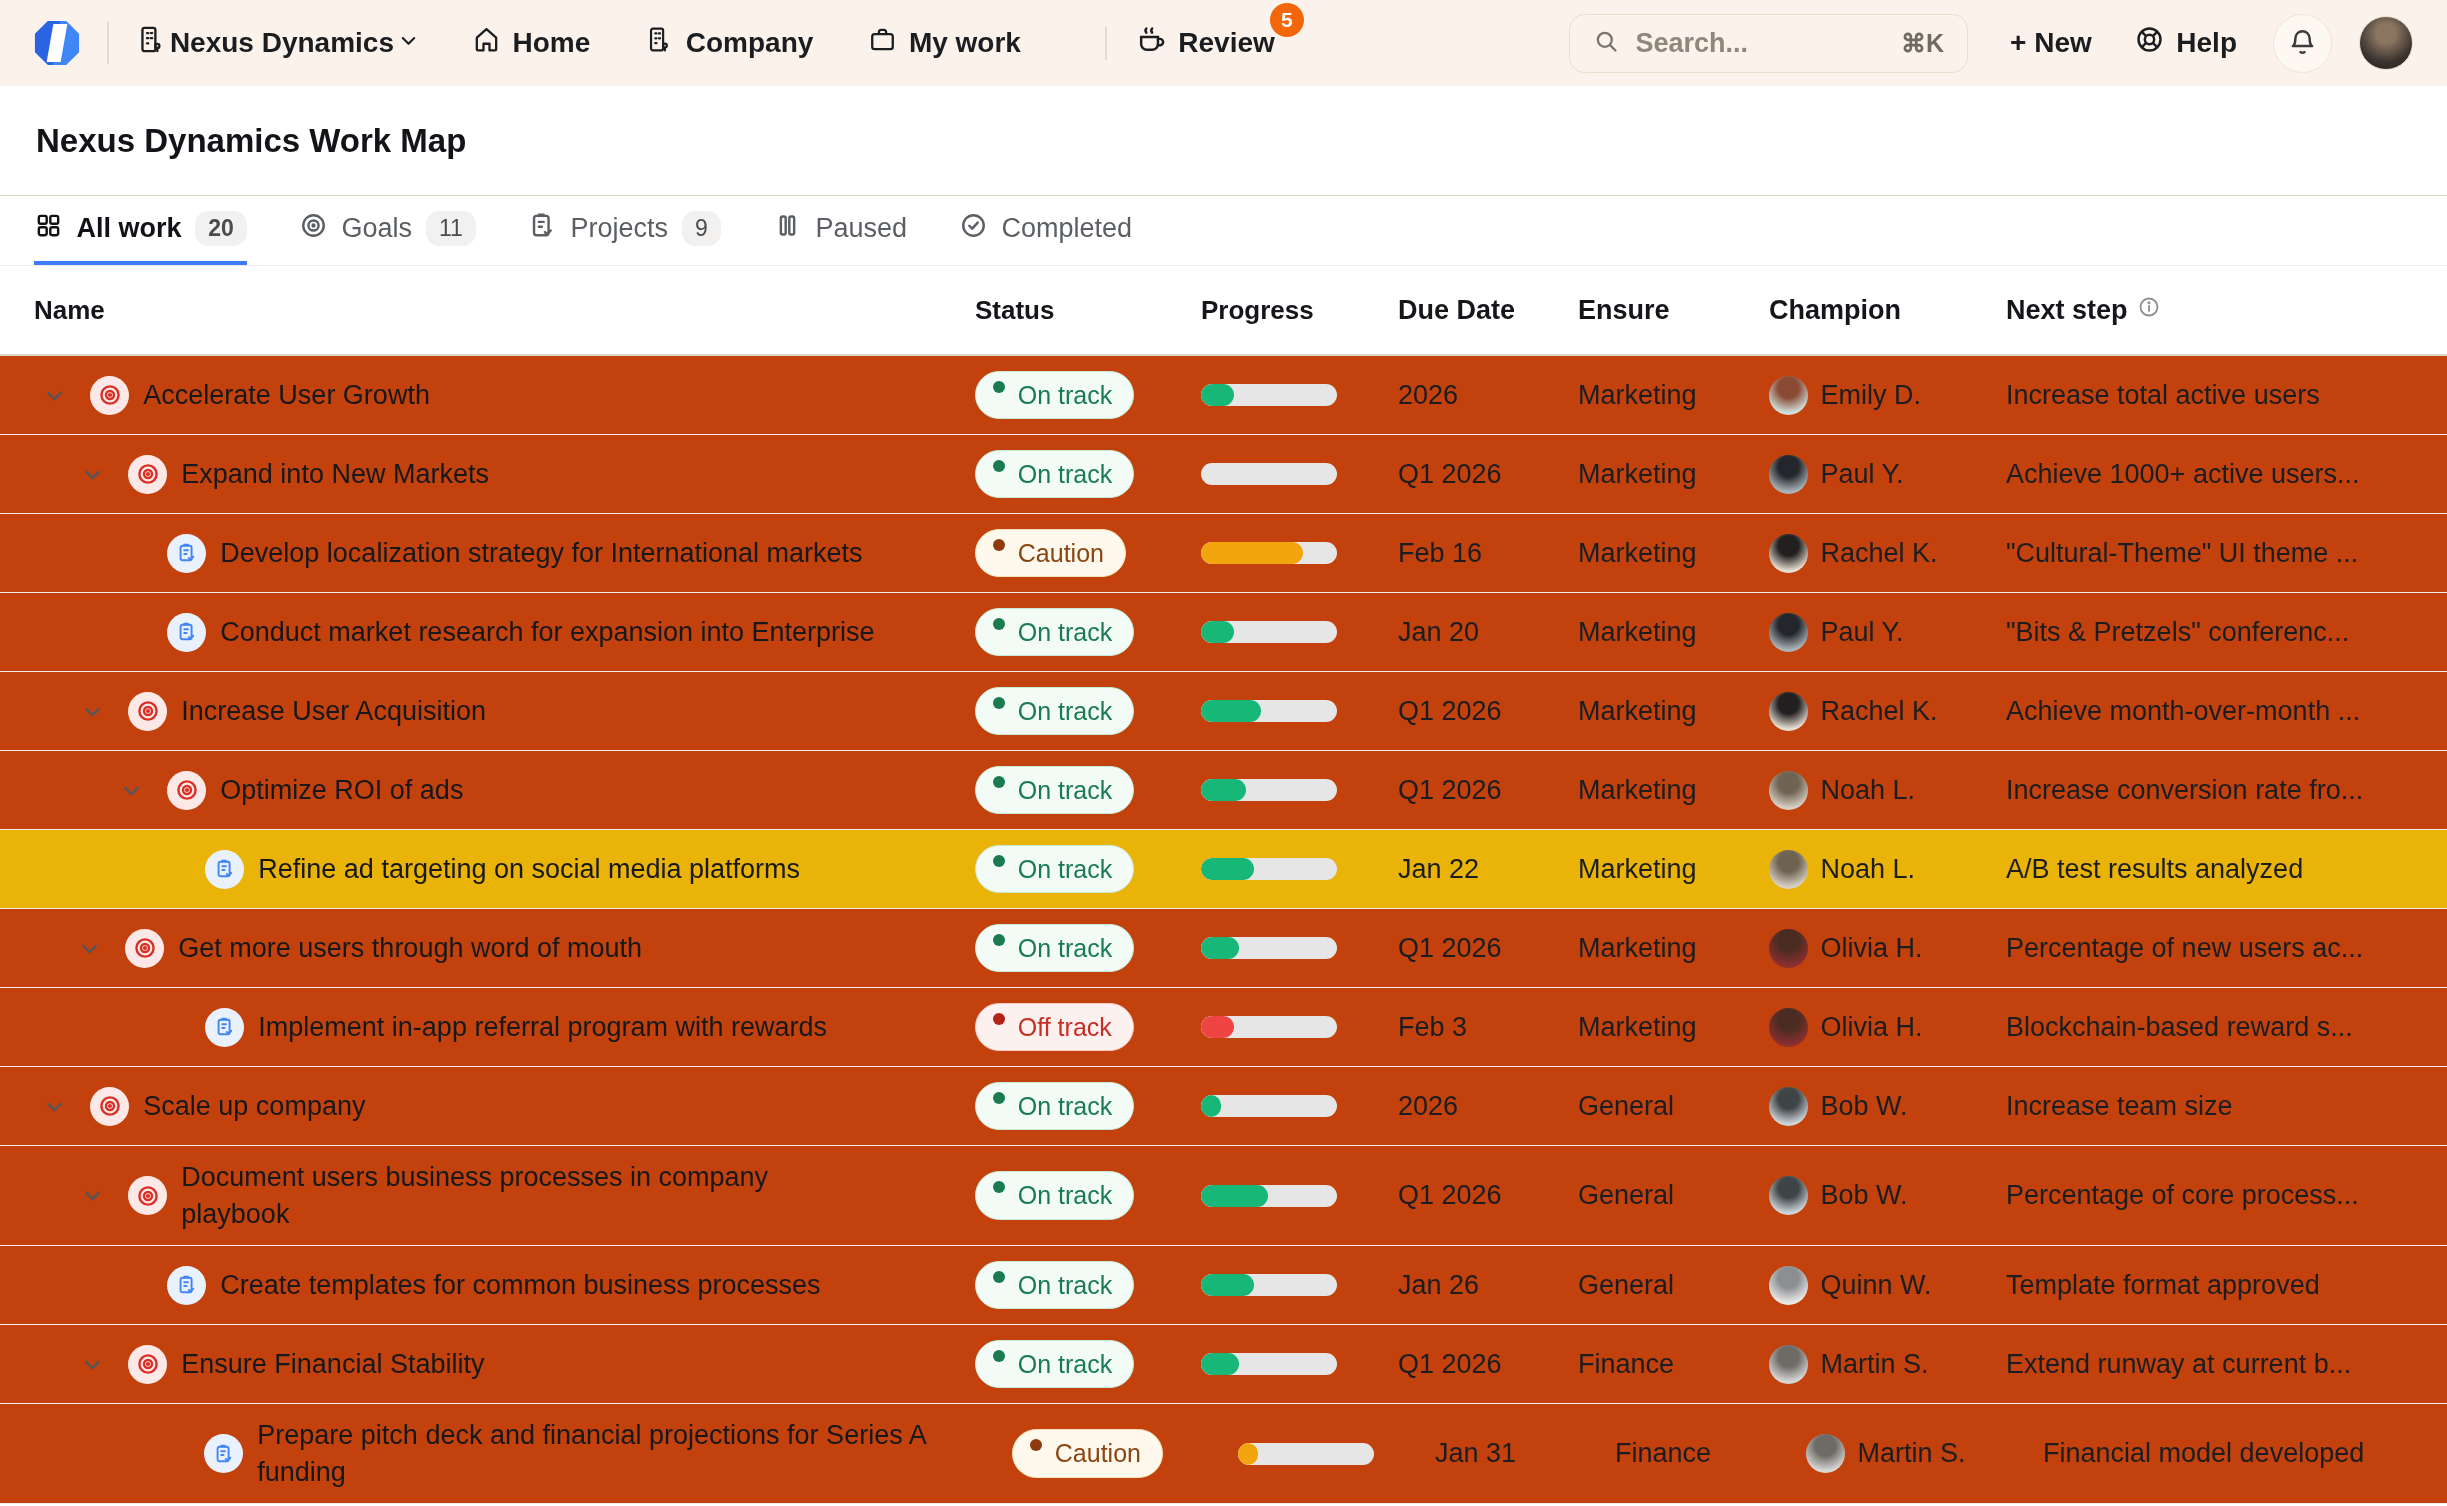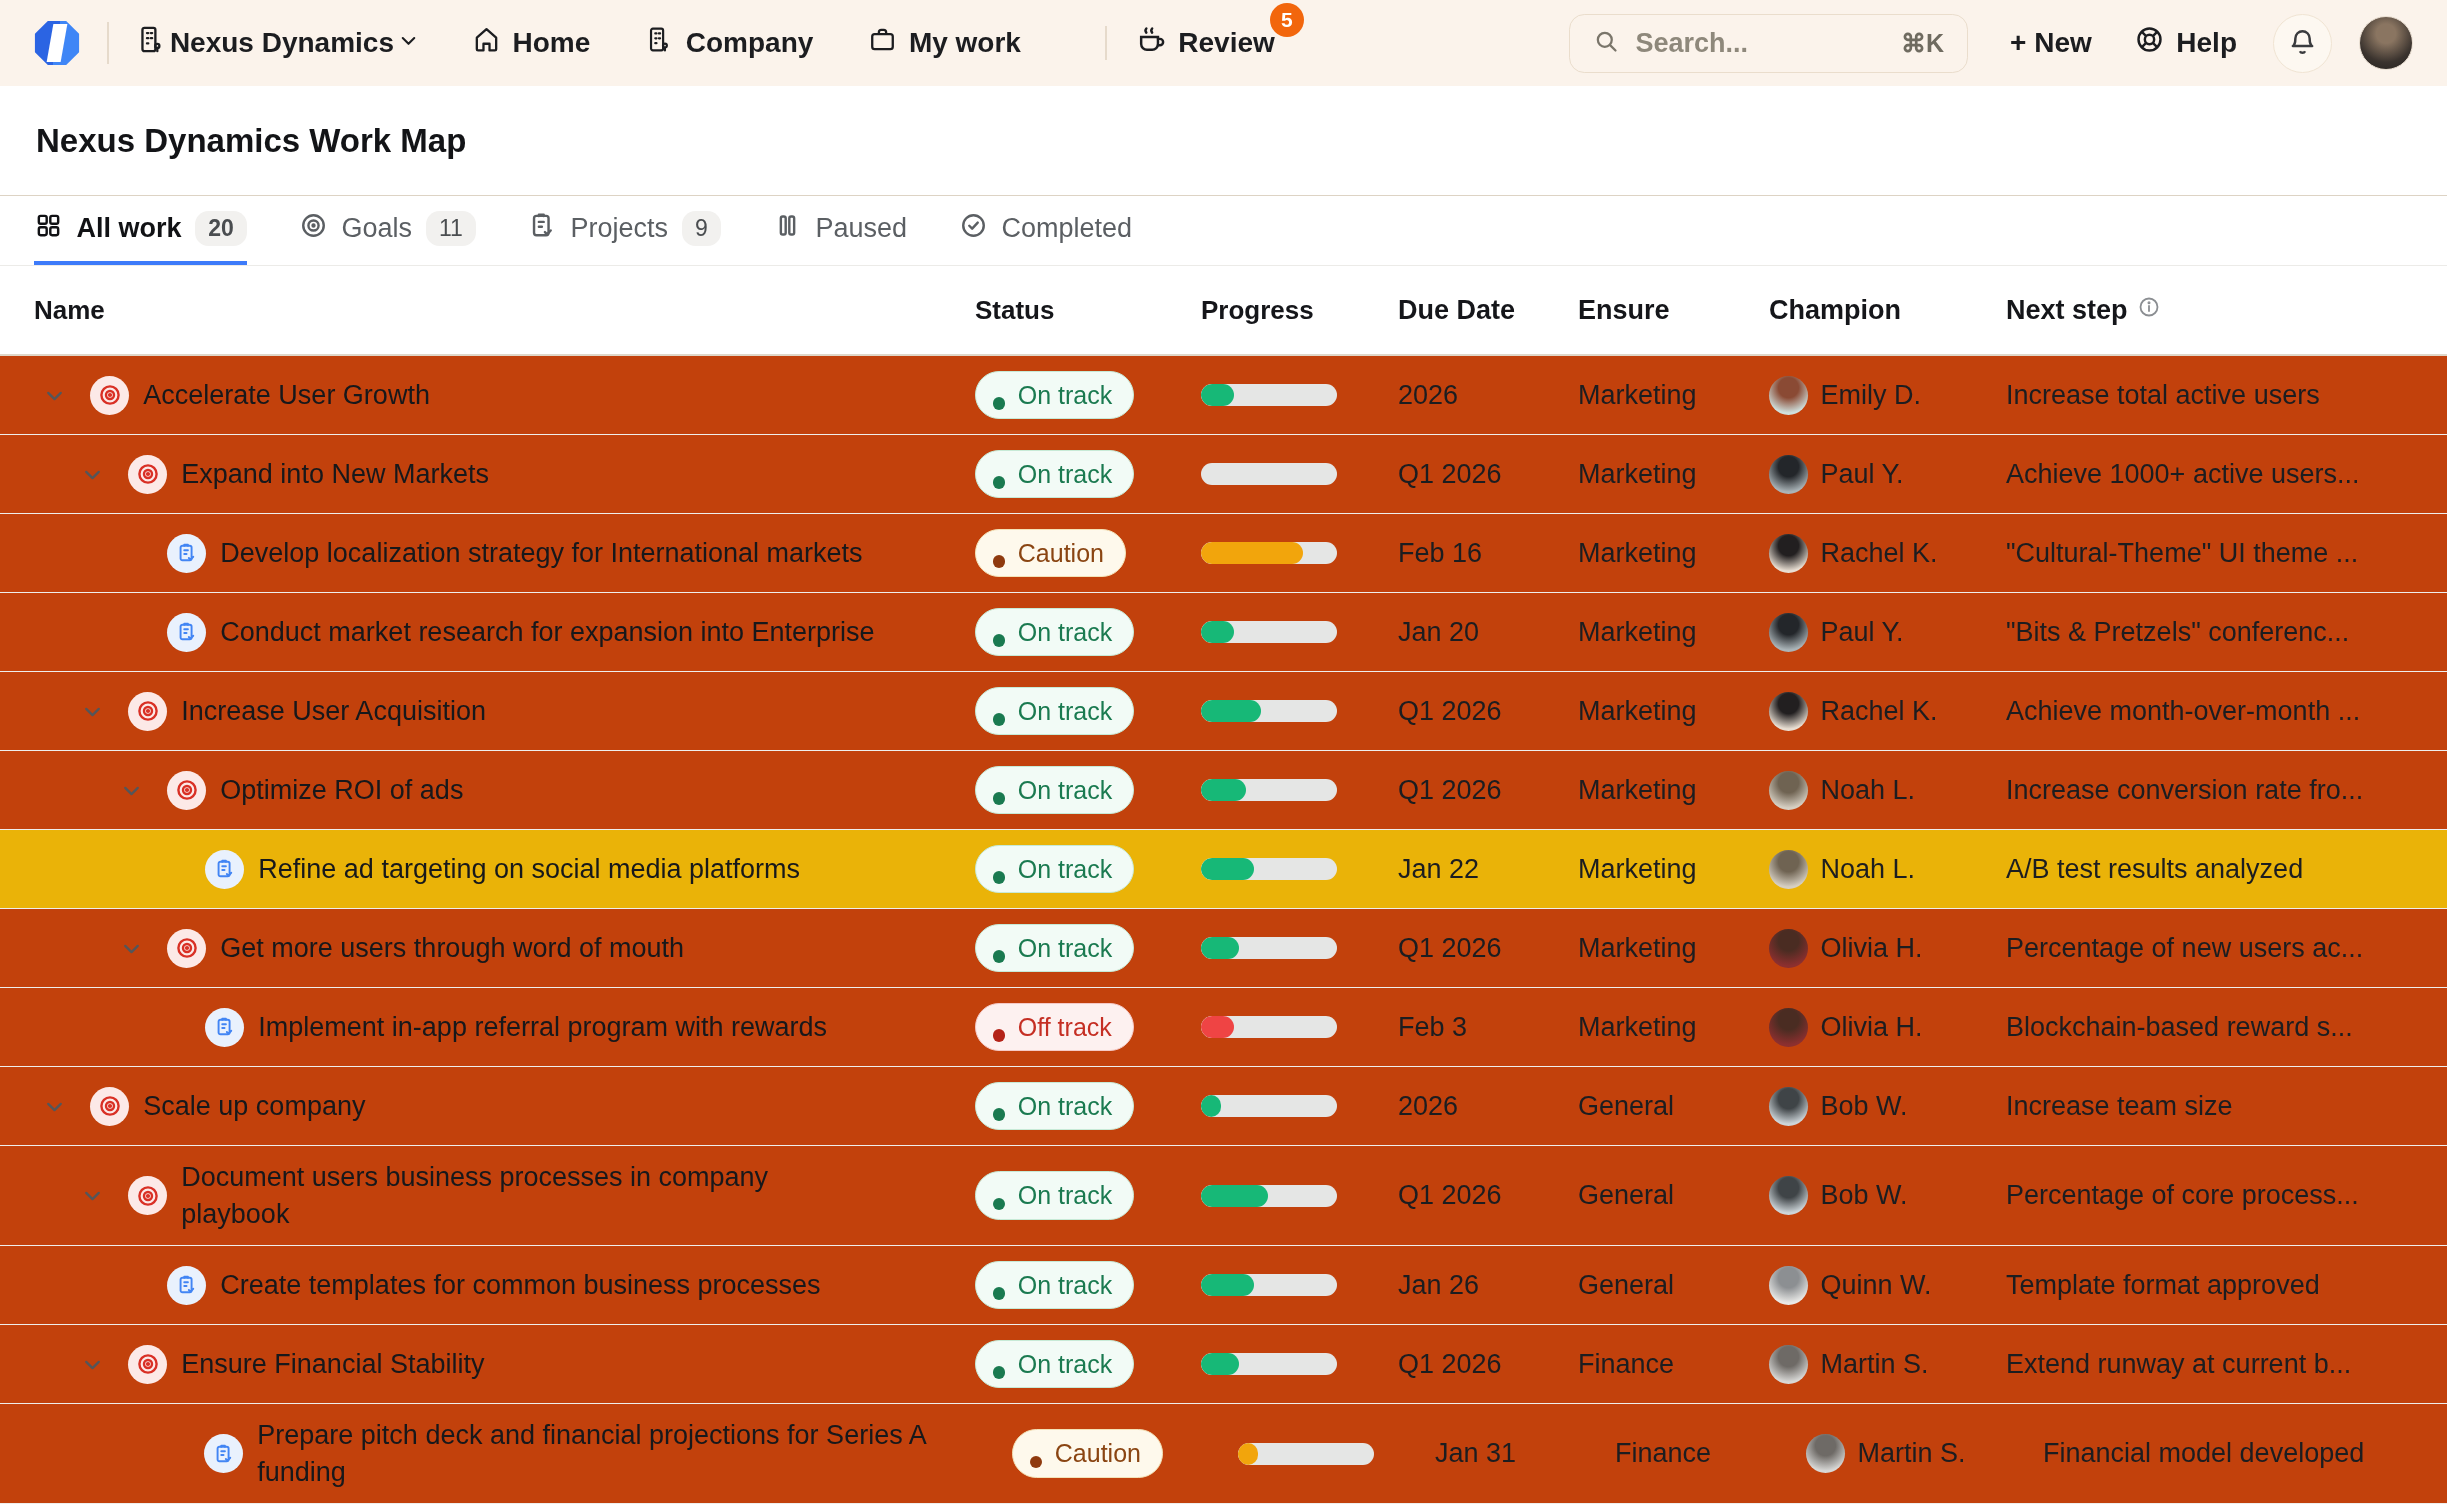--- a/index.html
+++ b/index.html
@@ -71,21 +71,21 @@
   .thead .c-name { padding-left:34px; }
   .thead .c-next { display:flex; align-items:center; gap:9.6px; }
 
   .chevslot { flex:0 0 48px; display:flex; align-items:center; }
   .typeicon { flex:0 0 39px; width:39px; height:39px; border-radius:50%; margin-right:14.3px;
               display:flex; align-items:center; justify-content:center; }
   .typeicon.goal { background:#FCE9E7; }
   .typeicon.project { background:#E9F1FD; }
   .rowlabel { font-size:27px; color:#17181B; line-height:1.35; }
 
-  .pill { display:inline-flex; align-items:flex-end; gap:12.4px; border-radius:955px;
+  .pill { display:inline-flex; align-items:flex-start; gap:12.4px; border-radius:955px;
           padding:8.6px 21px 8.6px 17px; font-size:25px; border:1.9px solid; }
   .pill .dot { width:12.4px; height:12.4px; border-radius:50%; }
   .pill.on-track { background:#F2FBF6; border-color:#C7EAD6; color:#1A7A50; }
   .pill.on-track .dot { background:#1A7A50; }
   .pill.caution { background:#FEF9EC; border-color:#F3E3B8; color:#8A4512; }
   .pill.caution .dot { background:#8F3A0E; }
   .pill.off-track { background:#FDF1F0; border-color:#F5C9C6; color:#C52F24; }
   .pill.off-track .dot { background:#B42318; }
 
   .bar { width:136px; height:22px; border-radius:11.5px; background:#E5E6E5; overflow:hidden; }
@@ -462,21 +462,21 @@
         </div>
         <div class="c-due">Jan 22</div>
         <div class="c-space">Marketing</div>
         <div class="c-champ">
           <span class="av" style="background:radial-gradient(circle at 50% 30%, #6f6352 30%, #d6cfc2 75%)"></span>
           <span>Noah L.</span>
         </div>
         <div class="c-next">A/B test results analyzed</div>
       </div>
       <div class="row">
-        <div class="c-name" style="padding-left: 119px;">
+        <div class="c-name" style="padding-left: 77px;">
           <span class="chevslot">
             <svg width="25" height="25" viewBox="0 0 24 24" fill="none" stroke="#53565A" stroke-width="2.2" stroke-linecap="round" stroke-linejoin="round">
               <polyline points="6,9.5 12,15.5 18,9.5"></polyline>
             </svg>
           </span>
           <span class="typeicon goal">
             <svg width="24" height="24" viewBox="0 0 24 24" fill="none" stroke="#D93025" stroke-width="2.4">
               <circle cx="12" cy="12" r="8.6"></circle>
               <circle cx="12" cy="12" r="4"></circle>
               <circle cx="12" cy="12" r="0.9" fill="#D93025"></circle>

